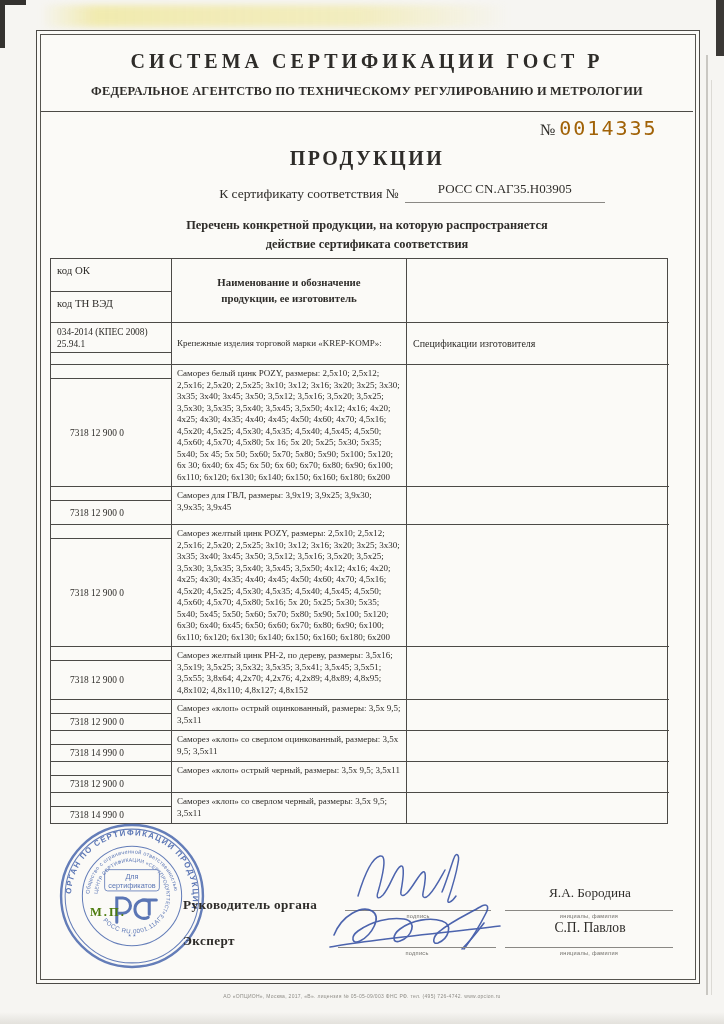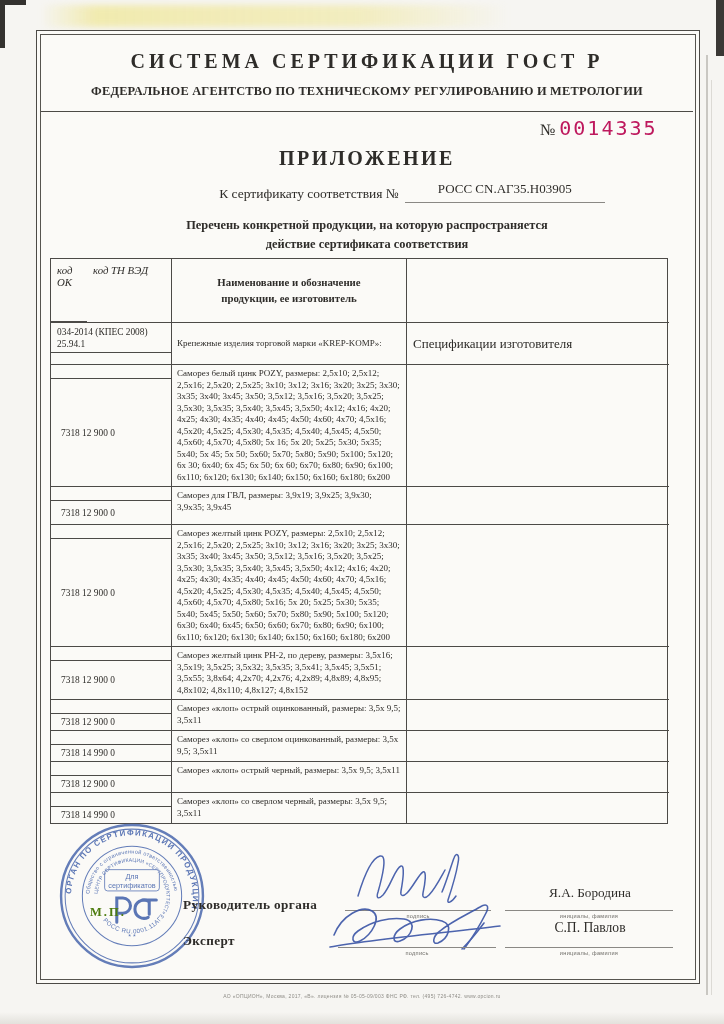--- a/index.html
+++ b/index.html
@@ -20,48 +20,48 @@
   
   .frame{left:36px;top:30px;width:662px;height:952px;border:1.6px solid #4c4a46;background:#fbfaf7;}
   .frame::before{content:"";position:absolute;left:3px;top:3px;right:3px;bottom:3px;border:1px solid #56544f;pointer-events:none;}
 
   .hdr-title{left:36px;top:50px;width:662px;text-align:center;font-weight:bold;font-size:20px;letter-spacing:4px;}
   .hdr-agency{left:36px;top:84px;width:662px;text-align:center;font-weight:bold;font-size:12.4px;letter-spacing:.2px;}
   .hdr-rule{left:41px;top:111px;width:652px;border-top:1.4px solid #4c4a46;height:0;}
 
   .num-block{top:116px;left:540px;width:140px;white-space:nowrap;}
   .num-sign{font-size:16px;color:#2e2c29;}
-  .num-digits{font-family:"DejaVu Sans Mono",monospace;font-size:20px;letter-spacing:2px;color:#be185d;}
+  .num-digits{font-family:"DejaVu Sans Mono",monospace;font-size:20px;letter-spacing:2px;color:#a16207;}
 
   .app-title{left:36px;top:147px;width:662px;text-align:center;font-weight:bold;font-size:20px;letter-spacing:2.5px;}
 
   .cert-line{left:36px;top:186px;width:662px;text-align:center;font-size:13.5px;margin-left:45px;}
   .cert-no{display:inline-block;width:200px;border-bottom:1px solid #8a8884;text-align:center;margin-left:6px;}
   .cert-no-text{position:relative;top:-5px;font-size:13px;display:inline-block;}
 
   .subtitle{left:36px;top:216px;width:662px;text-align:center;font-weight:bold;font-size:12.4px;line-height:1.55;}
 
   
   .tbl{left:50px;top:258px;width:618px;border:1px solid #4c4a47;background:#fbfaf7;box-sizing:border-box;}
   .trow,.thead{display:grid;grid-template-columns:121px 235px 262px;}
   .cell{border-right:1px solid #4c4a47;border-bottom:1px solid #4c4a47;box-sizing:border-box;}
   .trow .cell:last-child,.thead .cell:last-child{border-right:none;}
   .tbody .trow:last-child .cell{border-bottom:none;}
   .thead{height:64px;}
   .thead .cell{font-size:10.8px;}
-  .hc1{display:flex;flex-direction:row;font-style:italic;}
+  .hc1{display:flex;flex-direction:column;}
   .hc1 div{padding:5px 6px 3px 6px;}
   .hc1 div:first-child{border-bottom:1px solid #4c4a47;flex:0 0 24px;}
   .hc2,.hc3{font-weight:bold;text-align:center;display:flex;flex-direction:column;justify-content:center;line-height:1.45;}
   .code-cell{display:flex;flex-direction:column;font-size:9.4px;}
   .stagger{flex:0 0 13px;border-bottom:1px solid #4c4a47;}
-  .code{margin:auto 4px;padding:3px 6px;}
+  .code{margin:auto 13px;padding:3px 6px;}
   .code-top{padding:3px 6px 2px 6px;border-bottom:1px solid #4c4a47;line-height:1.3;}
   .name-cell{font-size:9px;line-height:11.5px;padding:3px 5px;}
-  .doc-cell{font-size:13px;padding:3px 6px;}
+  .doc-cell{font-size:10px;padding:3px 6px;}
   .vcenter{display:flex;flex-direction:column;justify-content:center;}
   .tbody .trow:nth-child(1){min-height:42px;}
   .tbody .trow:nth-child(3){min-height:38px;}
   .tbody .trow:nth-child(6),.tbody .trow:nth-child(7),
   .tbody .trow:nth-child(8),.tbody .trow:nth-child(9){min-height:28px;}
 
   
   .stamp-wrap{left:56px;top:820px;width:152px;height:152px;}
   .mp-mark{left:90px;top:905px;font-weight:bold;font-size:12.5px;letter-spacing:2px;color:#4d7c0f;}
   .lbl-head{left:183px;top:897px;font-weight:bold;font-size:13.2px;letter-spacing:.4px;}
@@ -98,21 +98,21 @@
 
 <div class="abs hdr-title">СИСТЕМА СЕРТИФИКАЦИИ ГОСТ Р</div>
 <div class="abs hdr-agency">ФЕДЕРАЛЬНОЕ АГЕНТСТВО ПО ТЕХНИЧЕСКОМУ РЕГУЛИРОВАНИЮ И МЕТРОЛОГИИ</div>
 <div class="abs hdr-rule"></div>
 
 <div class="abs num-block">
   <span class="num-sign">№</span>
   <span class="num-digits">0014335</span>
 </div>
 
-<div class="abs app-title">ПРИЛОЖЕНИЕ</div>
+<div class="abs app-title">ПРОДУКЦИИ</div>
 <div class="abs cert-line">
   <span>К сертификату соответствия №</span><span class="cert-no"><span class="cert-no-text">РОСС CN.АГ35.Н03905</span></span>
 </div>
 <div class="abs subtitle">
   <div>Перечень конкретной продукции,  на которую распространяется</div>
   <div>действие сертификата соответствия</div>
 </div>
 
 <div class="abs tbl">
   <div class="thead">

